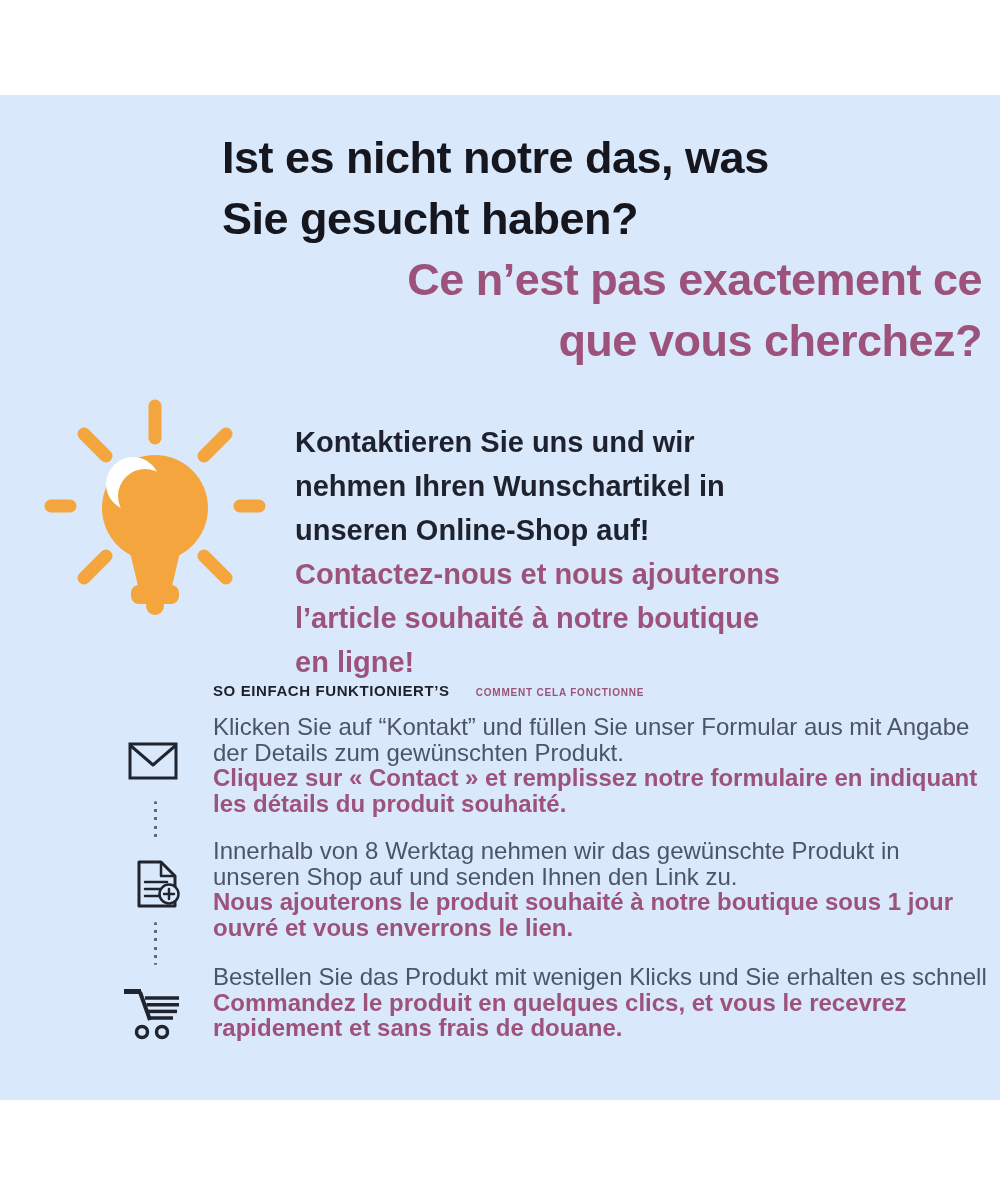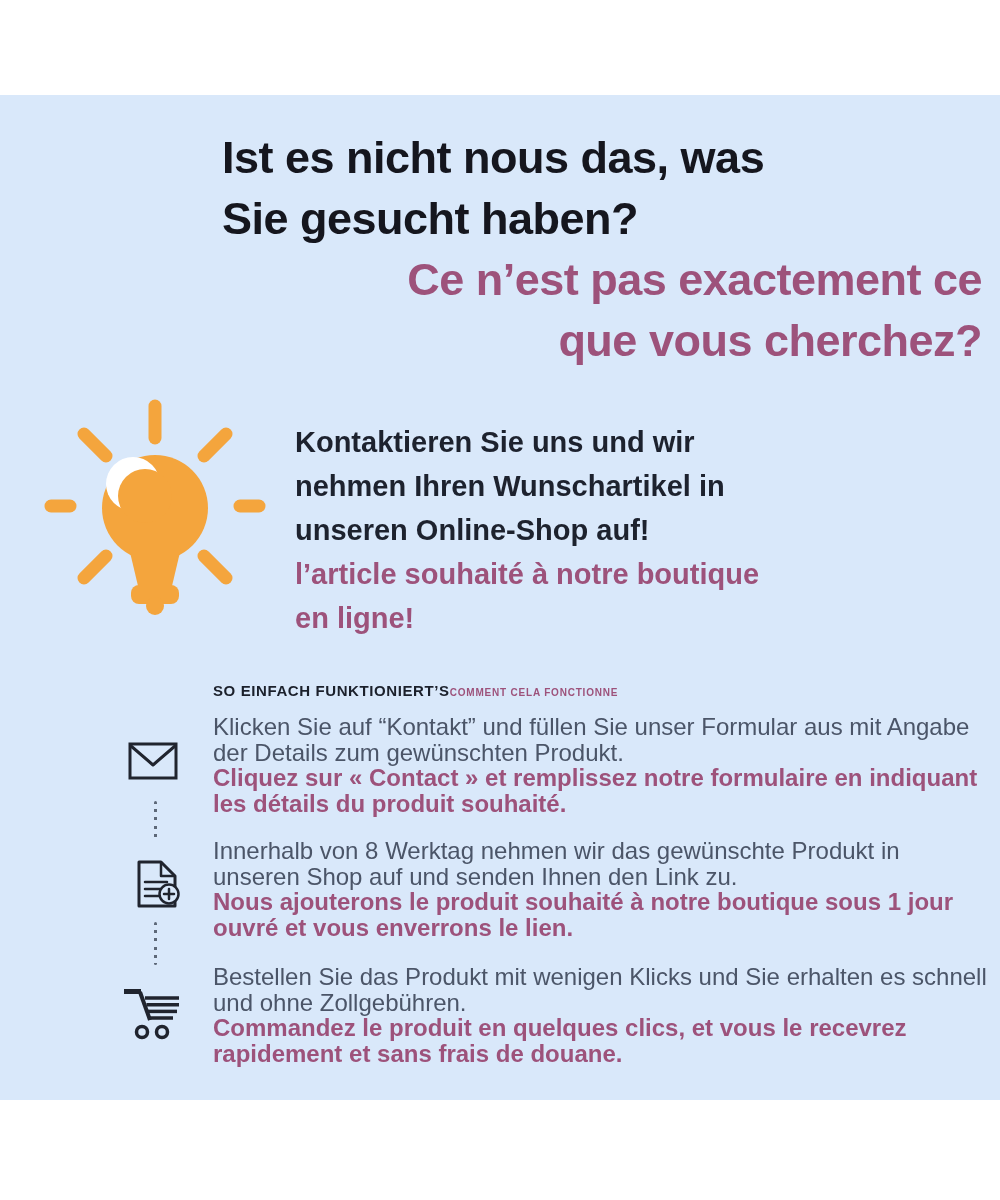--- a/index.html
+++ b/index.html
@@ -24,21 +24,21 @@
   
   .bulb { position:absolute; left:44px; top:396px; }
 
   
   .intro { position:absolute; left:295px; top:382px; width:640px;margin-top:38px; }
   .intro .line { font-size:29px; line-height:44px; font-weight:600; white-space:nowrap; }
   .intro .de { color:#1d222e; }
   .intro .fr { color:#9d527b; }
 
   
-  .how-header { position:absolute; left:213px; top:682px; display:flex; align-items:baseline; }
+  .how-header { position:absolute; left:213px; top:682px; display:flex; align-items:baseline; gap:26px; }
   .how-header .hh-de { font-size:15px; font-weight:700; letter-spacing:0.6px; color:#1b202b; white-space:nowrap; }
   .how-header .hh-fr { font-size:10px; font-weight:700; letter-spacing:0.8px; color:#9d527b; white-space:nowrap; }
 
   
   .step-text { position:absolute; left:213px; width:730px; }
   .step-text .line { font-size:24px; line-height:25.7px; white-space:nowrap; }
   .step-text .de { color:#4b5568; font-weight:400; }
   .step-text .fr { color:#9d527b; font-weight:700; }
   .step1 { top:714px; }
   .step2 { top:838px; }
@@ -57,21 +57,21 @@
   .dotted1 { top:801px; height:40px; }
   .dotted2 { top:922px; height:43px; }
 </style>
 </head>
 <body>
 
 <div class="canvas">
   <div class="panel"></div>
 
   <div class="headline">
-    <div class="line de">Ist es nicht nous das, was</div>
+    <div class="line de">Ist es nicht notre das, was</div>
     <div class="line de">Sie gesucht haben?</div>
     <div class="line fr">Ce n’est pas exactement ce</div>
     <div class="line fr">que vous cherchez?</div>
   </div>
 
   <svg class="bulb" width="222" height="224" viewBox="0 0 222 224">
     <g stroke="#f4a53d" stroke-width="13" stroke-linecap="round">
       <line x1="111" y1="10" x2="111" y2="42"></line>
       <line x1="40" y1="38" x2="62" y2="60"></line>
       <line x1="182" y1="38" x2="160" y2="60"></line>
@@ -87,20 +87,21 @@
       <circle cx="111" cy="210" r="9"></circle>
     </g>
     <circle cx="89" cy="88" r="27" fill="#ffffff"></circle>
     <circle cx="101" cy="100" r="27" fill="#f4a53d"></circle>
   </svg>
 
   <div class="intro">
     <div class="line de">Kontaktieren Sie uns und wir</div>
     <div class="line de">nehmen Ihren Wunschartikel in</div>
     <div class="line de">unseren Online-Shop auf!</div>
+    <div class="line fr">Contactez-nous et nous ajouterons</div>
     <div class="line fr">l’article souhaité à notre boutique</div>
     <div class="line fr">en ligne!</div>
   </div>
 
   <div class="how-header">
     <span class="hh-de">SO EINFACH FUNKTIONIERT’S</span>
     <span class="hh-fr">COMMENT CELA FONCTIONNE</span>
   </div>
 
   <svg class="step-icon icon-envelope" width="52" height="40" viewBox="0 0 52 40">
@@ -144,17 +145,16 @@
       <line x1="24" y1="14" x2="58" y2="14" stroke-width="3.5"></line>
       <line x1="25.5" y1="20.7" x2="58" y2="20.7" stroke-width="3.5"></line>
       <line x1="27" y1="27.4" x2="56" y2="27.4" stroke-width="3.5"></line>
       <line x1="28.5" y1="34" x2="52" y2="34" stroke-width="3.5"></line>
       <circle cx="21" cy="48" r="5.5" stroke-width="3.5"></circle>
       <circle cx="41" cy="48" r="5.5" stroke-width="3.5"></circle>
     </g>
   </svg>
   <div class="step-text step3">
     <div class="line de">Bestellen Sie das Produkt mit wenigen Klicks und Sie erhalten es schnell</div>
-    <div class="line de">und ohne Zollgebühren.</div>
     <div class="line fr">Commandez le produit en quelques clics, et vous le recevrez</div>
     <div class="line fr">rapidement et sans frais de douane.</div>
   </div>
 </div>
 
 </body></html>

